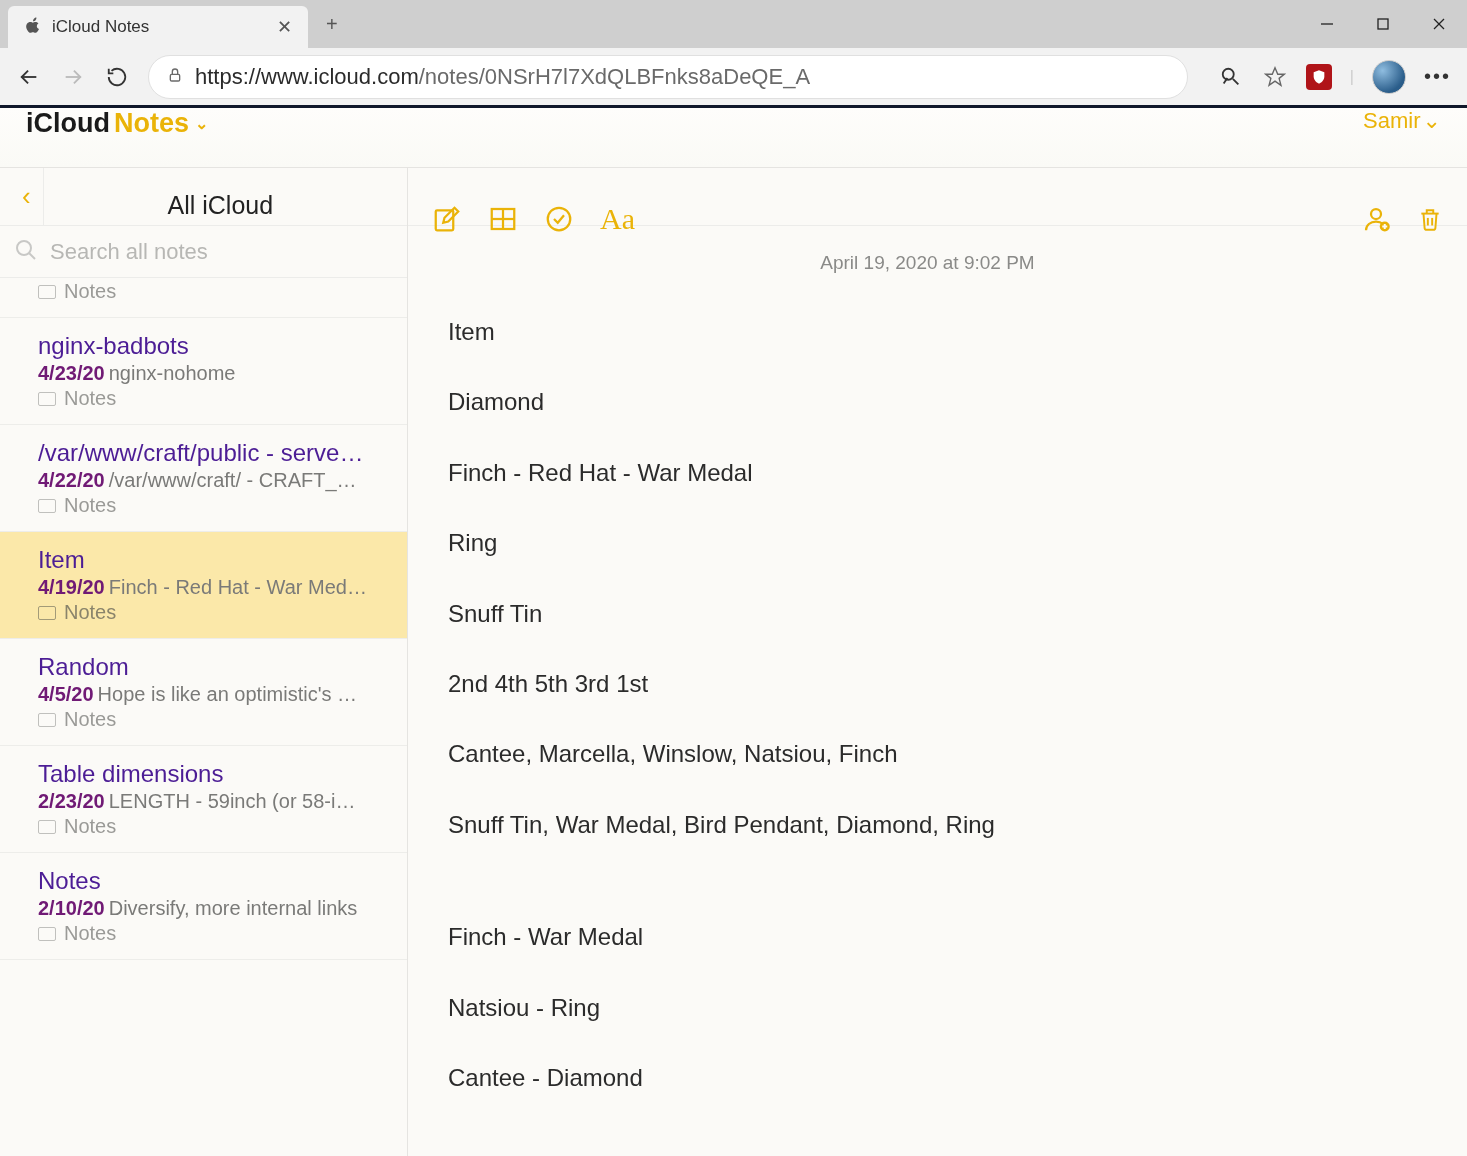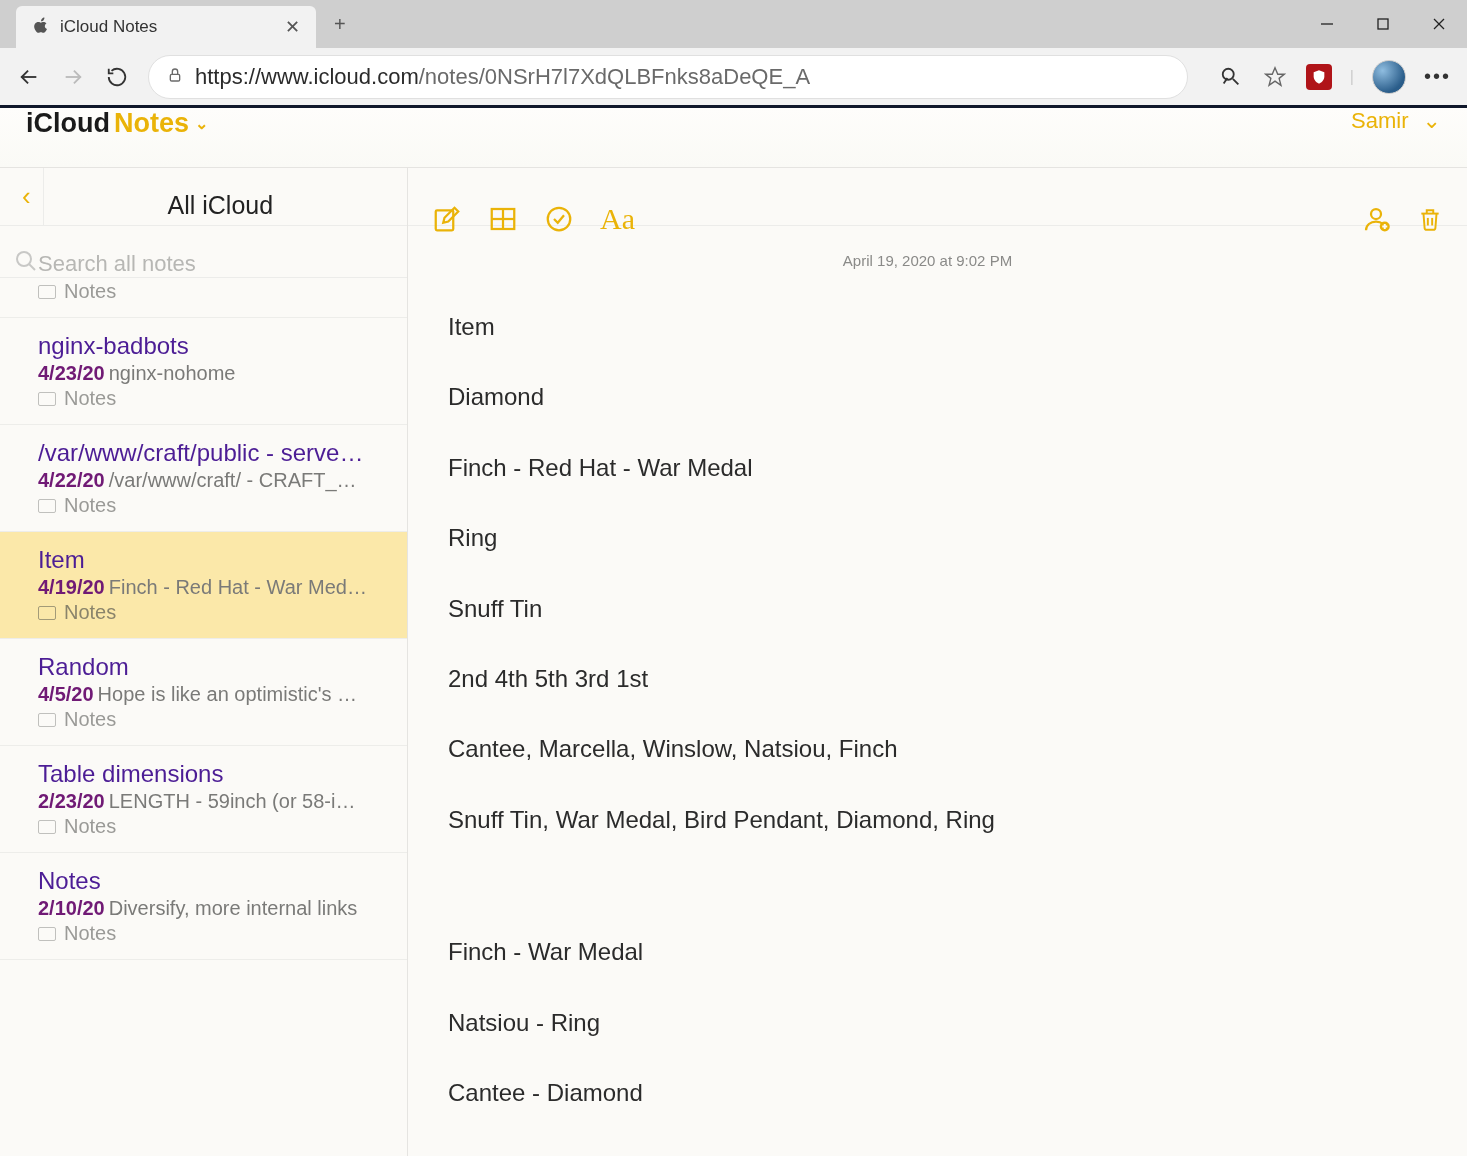--- a/index.html
+++ b/index.html
@@ -10,21 +10,21 @@
     overflow: hidden;
     background: #fff;
   }
   
   .browser-chrome { background: #cfcfcf; }
   .tabbar {
     display: flex;
     align-items: center;
     height: 48px;
     background: #cfcfcf;
-    padding-left: 16px;
+    padding-left: 8px;
   }
   .tab {
     display: flex;
     align-items: center;
     background: #f2f2f2;
     border-radius: 6px 6px 0 0;
     padding: 0 16px;
     height: 42px;
     margin-top: 6px;
     gap: 10px;
@@ -90,21 +90,21 @@
     justify-content:space-between;
     height: 60px;
     padding: 0 26px;
     border-bottom: 1px solid #e5e4e1;
     background: linear-gradient(#fefdfb, #fafaf6);
   }
   .app-title { font-size: 27px; font-weight: 600; display:flex; align-items:center; gap:4px;}
   .app-title .black { color:#1a1a1a; }
   .app-title .gold { color:#eab308; }
   .app-title .chev { color:#eab308; font-size:16px; margin-left:2px;}
-  .user-menu { color:#eab308; font-size:22px; font-weight:500; display:flex; align-items:center; gap:14px;}
+  .user-menu { color:#eab308; font-size:22px; font-weight:500; display:flex; align-items:center; gap:2px;}
 
   
   .main {
     display:flex;
     height: calc(1156px - 48px - 60px - 60px);
     background: linear-gradient(#fafaf7, #f9f8f5);
   }
   .sidebar {
     width: 408px;
     border-right: 1px solid #e5e4e1;
@@ -116,24 +116,24 @@
     display:flex;
     align-items:center;
     height: 58px;
     border-bottom: 1px solid #ececea;
     padding: 0 10px;
   }
   .back-chev { color:#eab308; font-size:26px; padding: 0 12px; border-right:1px solid #ececea; height:100%; display:flex;align-items:center;}
   .sidebar-title { flex:1; text-align:center; font-size:25px; color:#222; font-weight:500;margin-top:18px;}
   .search-row {
     display:flex;
-    align-items:flex-end;
+    align-items:center;
     height: 52px;
     padding: 0 14px;
-    gap: 0;
+    gap: 12px;
     border-bottom: 1px solid #ececea;
   }
   .search-row .mag { color:#c8c8c6; }
   .search-input {
     border:none; outline:none; background:transparent;
     font-size:22px; color:#444; flex:1;
   }
   .search-input::placeholder { color:#b7b7b4; }
   .notes-list { flex:1; overflow:hidden; }
   .note-item {
@@ -168,23 +168,23 @@
   }
   .tool { color:#eab308; display:flex; align-items:center; justify-content:center;margin-top:44px;}
   .tool svg { stroke:#eab308; }
   .tool.aa { font-size:30px; font-family: Georgia, serif; font-weight:400;}
   .toolbar-spacer { flex:1; }
   .content-body {
     flex:1;
     overflow-y:auto;
     padding: 20px 60px 40px 40px;
   }
-  .timestamp { text-align:center; color:#8a8a88; font-size:15px; margin: 6px 0 42px 0;}
+  .timestamp { text-align:center; color:#8a8a88; font-size:19px; margin: 6px 0 42px 0;}
   .note-line { font-size:24px; color:#2b2b2b; line-height:1.35; margin-bottom: 38px; }
-  .note-line.gap2 { margin-bottom: 100px; }
+  .note-line.gap2 { margin-bottom: 80px; }
 </style>
 </head>
 <body>
 
 <div class="browser-chrome">
   <div class="tabbar">
     <div class="tab">
       <span class="apple-icon">
         <svg width="18" height="18" viewBox="0 0 24 24" fill="#555">
             <path d="M16.5 2c.2 1.3-.3 2.6-1.1 3.5-.8.9-2.1 1.6-3.3 1.5-.2-1.3.4-2.6 1.2-3.4C14.1 2.7 15.4 2 16.5 2zM20 17.2c-.5 1.2-1.1 2.3-2 3.3-.8.9-1.8 1.9-3.1 1.9-1.2 0-1.6-.8-3.1-.8s-2 .8-3.1.8c-1.3 0-2.3-1-3.1-1.9-2.2-2.5-3.9-7-1.6-10.1 1-1.5 2.8-2.4 4.6-2.4 1.3 0 2.5.9 3.2.9.7 0 2.2-1 3.8-.9.7 0 2.5.3 3.7 2-3.2 1.8-2.7 6.4.7 7.2z"></path>

